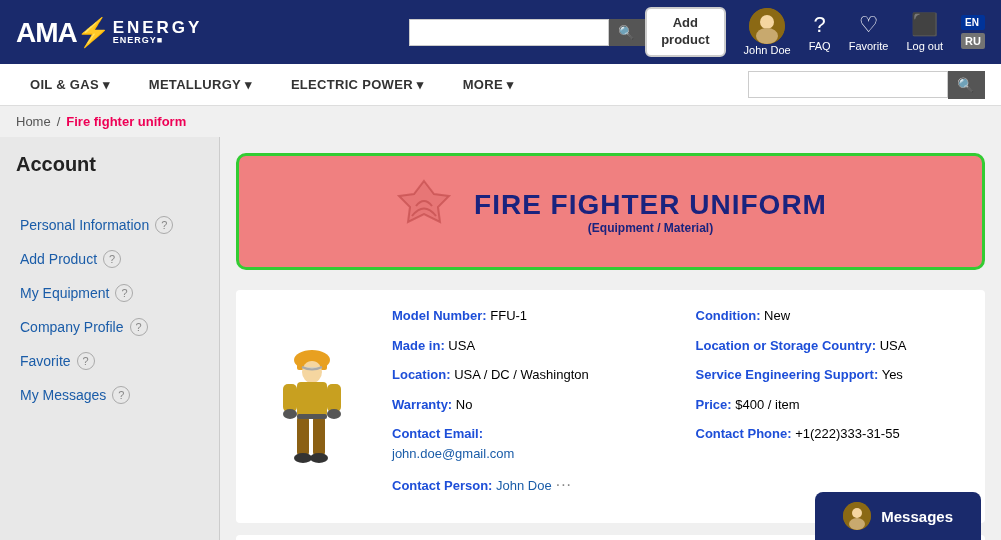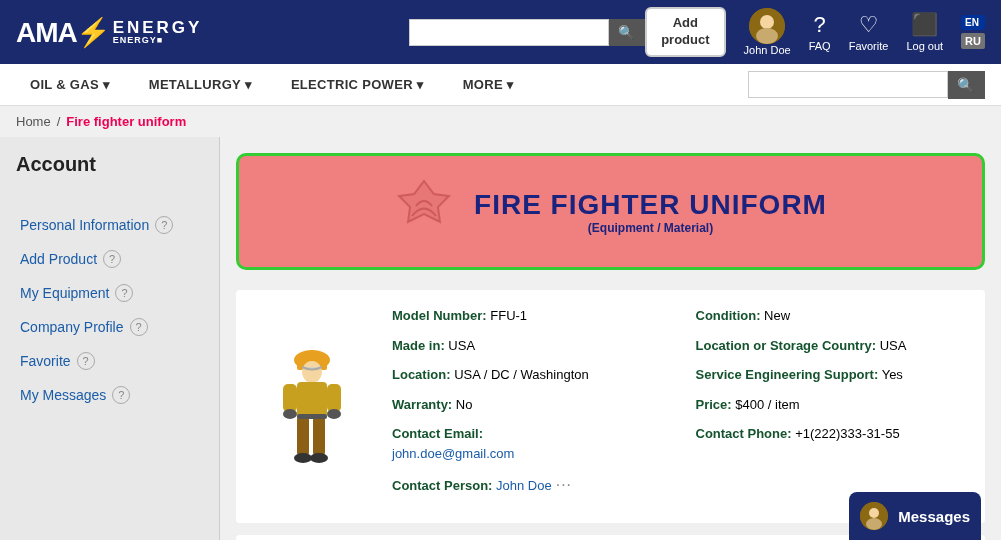--- a/index.html
+++ b/index.html
@@ -243,42 +243,42 @@
     .product-info-col {
       flex: 1;
     }
     .info-row {
       margin-bottom: 10px;
       font-size: 13px;
       line-height: 1.5;
     }
     .info-label {
       font-weight: bold;
-      color: #14532d;
+      color: #1d4ed8;
     }
     .info-value { color: #333; }
     .info-link { color: #1a5ca8; cursor: pointer; text-decoration: none; }
 
     
     .description-area {
       background: white;
       padding: 16px;
       margin-top: 12px;
       border-radius: 4px;
     }
 
     
     .messages-popup {
       position: fixed;
       bottom: 0;
       right: 20px;
       background: #1a2a6c;
       color: white;
       border-radius: 8px 8px 0 0;
-      padding: 10px 11px;
+      padding: 10px 28px;
       display: flex;
       align-items: center;
       gap: 10px;
       cursor: pointer;
       font-size: 15px;
       font-weight: bold;
       z-index: 1000;
     }
     .messages-popup-avatar {
       width: 28px;

